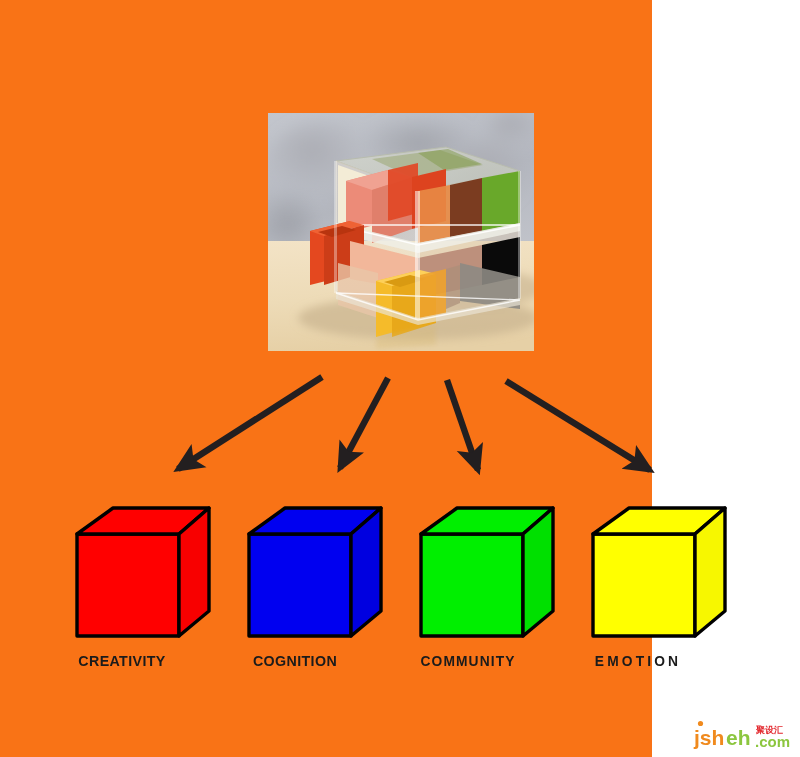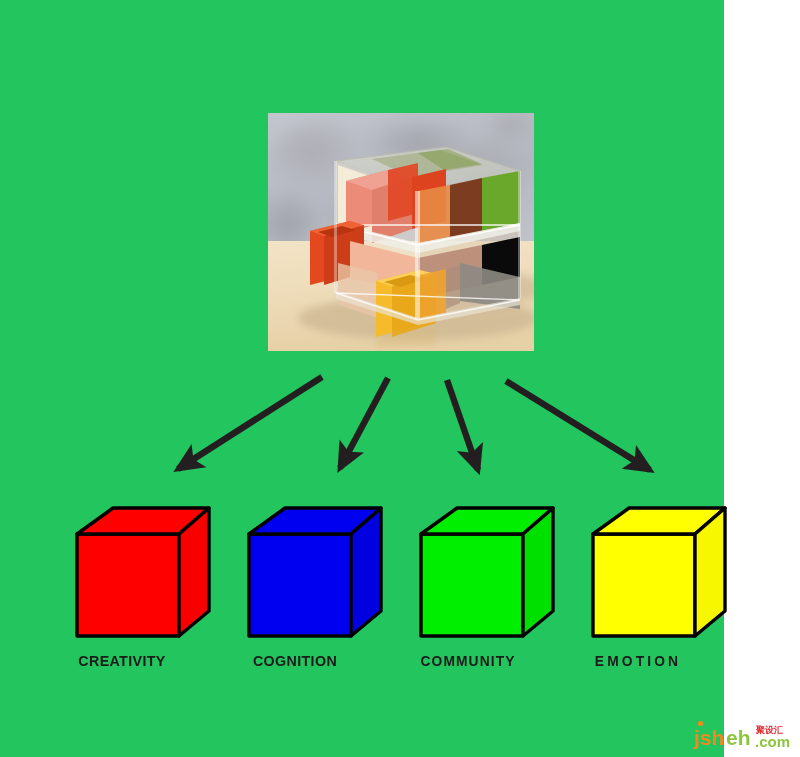--- a/index.html
+++ b/index.html
@@ -10,23 +10,23 @@
   body {
     width: 800px;
     height: 757px;
     position: relative;
     overflow: hidden;
     font-family: "Liberation Sans", sans-serif;
   }
   #stage {
     position: absolute;
     left: 0; top: 0;
-    width: 724px;
+    width: 652px;
     height: 757px;
-    background: #22c55e;
+    background: #f97316;
   }
 
   
   #photo {
     position: absolute;
     left: 268px;
     top: 113px;
     width: 266px;
     height: 238px;
     overflow: hidden;

